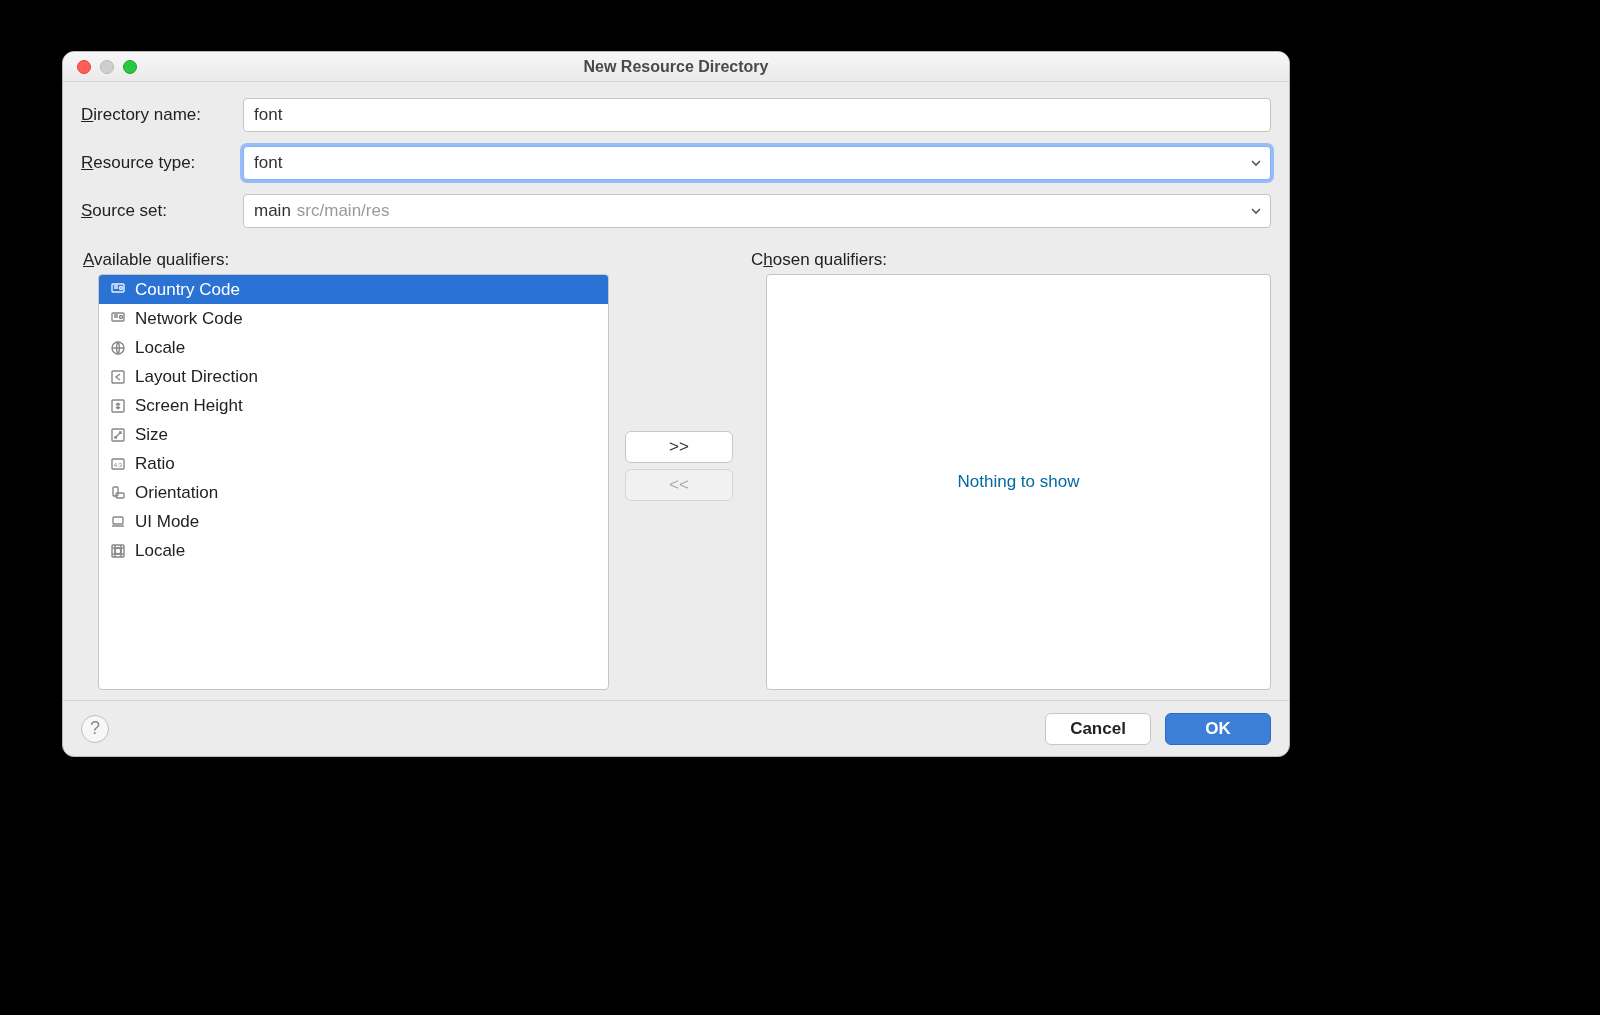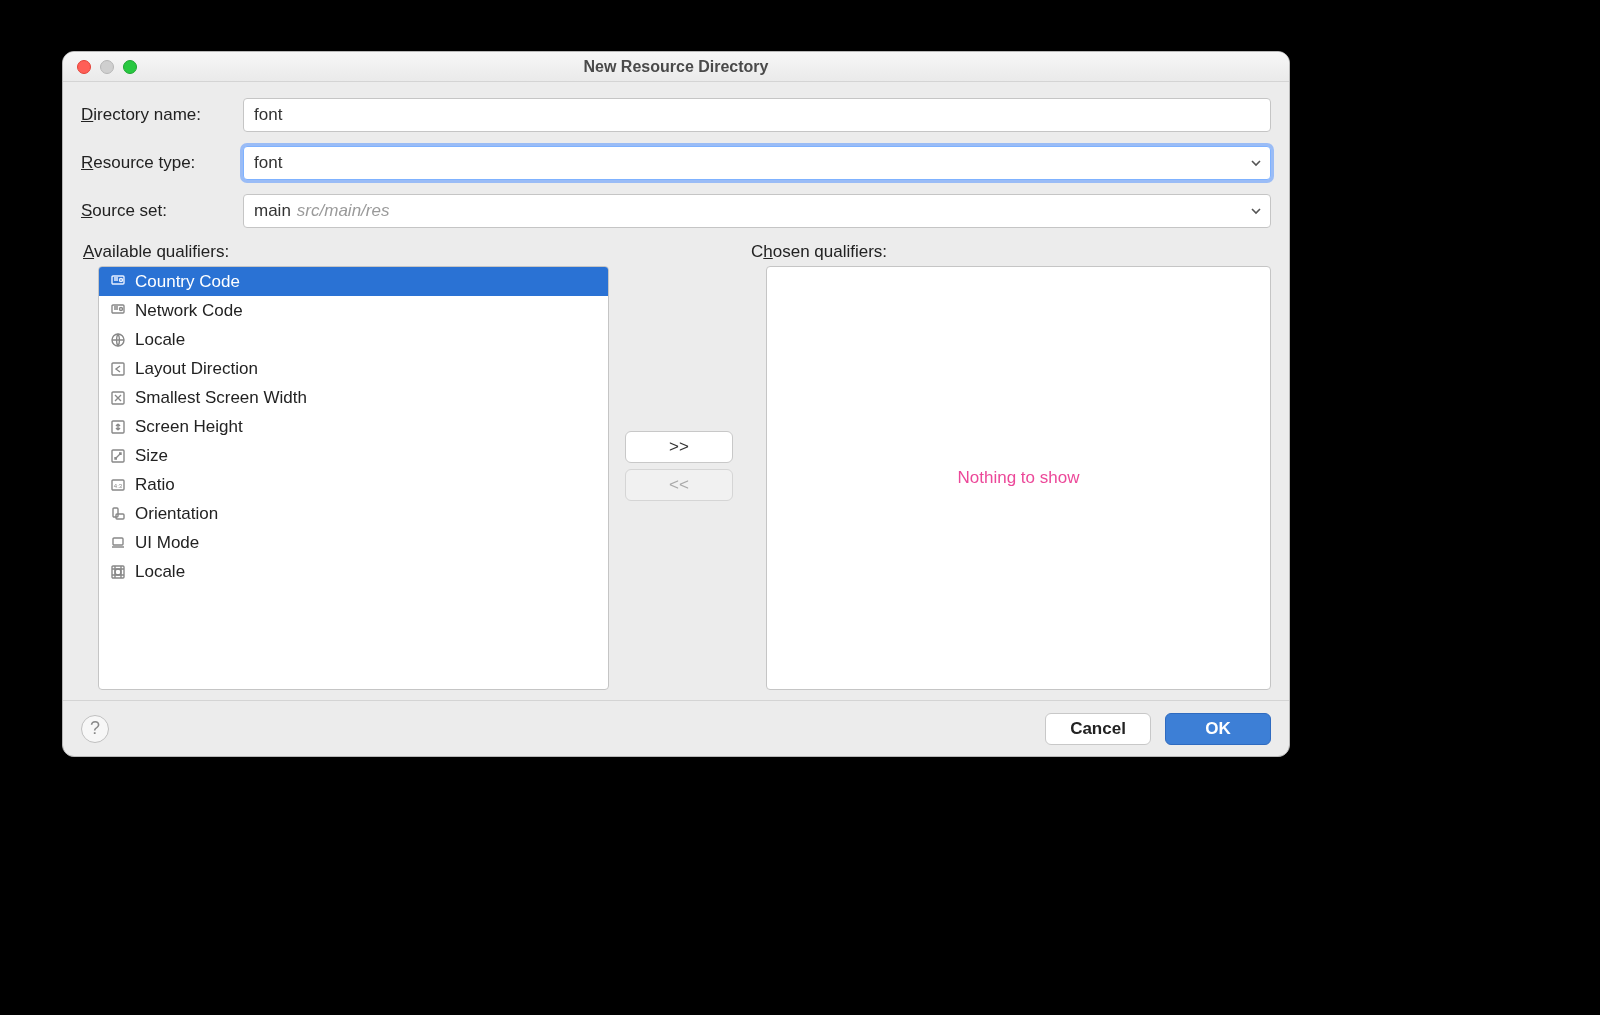--- a/index.html
+++ b/index.html
@@ -92,21 +92,20 @@
   }
   .combo .chev {
     position: absolute;
     right: 8px;
     top: 50%;
     transform: translateY(-50%);
     color: #555;
   }
   .combo .hint {
     color: #9a9a9a;
-    font-style: italic;
     margin-left: 6px;
   }
   .qual-row {
     flex: 1;
     display: flex;
     gap: 12px;
     min-height: 0;
   }
   .qual-col {
     display: flex;
@@ -114,20 +113,21 @@
     min-height: 0;
   }
   .qual-col.left { width: 528px; }
   .qual-col.mid { width: 116px; justify-content: center; align-items: center; gap: 6px; }
   .qual-col.right { flex: 1; }
   .col-label {
     font-size: 17px;
     color: #222;
     margin-bottom: 4px;
     padding-left: 2px;
+    margin-top: 8px;
   }
   .listbox {
     flex: 1;
     background: #fff;
     border: 1px solid #c5c5c5;
     border-radius: 4px;
     overflow: hidden;
     position: relative;
     margin-left: 17px;
   }
@@ -157,21 +157,21 @@
     color: #888;
     flex-shrink: 0;
   }
   .list-item.selected .ico { color: #e8f0ff; }
   .empty-text {
     position: absolute;
     inset: 0;
     display: flex;
     align-items: center;
     justify-content: center;
-    color: #ec4899;
+    color: #0369a1;
     font-size: 17px;
   }
   .mbtn {
     width: 108px; height: 32px;
     background: #fff;
     border: 1px solid #c8c8c8;
     border-radius: 6px;
     font-size: 17px;
     color: #333;
     display: flex;
@@ -318,29 +318,20 @@
                       <rect x="2" y="2" width="12" height="12" rx="1" stroke="currentColor" stroke-width="1.4" fill="none"></rect>
                       <path d="M10 5l-4 3 4 3" stroke="currentColor" stroke-width="1.4" fill="none"></path>
                     </svg>
                   </span>
                   <span>Layout Direction</span>
                 </div>
                 <div class="list-item">
                   <span class="ico">
                     <svg width="16" height="16" viewBox="0 0 16 16">
                       <rect x="2" y="2" width="12" height="12" rx="1" stroke="currentColor" stroke-width="1.4" fill="none"></rect>
-                      <path d="M5 5l6 6M11 5l-6 6" stroke="currentColor" stroke-width="1.4" fill="none"></path>
-                    </svg>
-                  </span>
-                  <span>Smallest Screen Width</span>
-                </div>
-                <div class="list-item">
-                  <span class="ico">
-                    <svg width="16" height="16" viewBox="0 0 16 16">
-                      <rect x="2" y="2" width="12" height="12" rx="1" stroke="currentColor" stroke-width="1.4" fill="none"></rect>
                       <path d="M8 5v6M8 5l-2 2M8 5l2 2M8 11l-2-2M8 11l2-2" stroke="currentColor" stroke-width="1.4" fill="none"></path>
                     </svg>
                   </span>
                   <span>Screen Height</span>
                 </div>
                 <div class="list-item">
                   <span class="ico">
                     <svg width="16" height="16" viewBox="0 0 16 16">
                       <rect x="2" y="2" width="12" height="12" rx="1" stroke="currentColor" stroke-width="1.4" fill="none"></rect>
                       <path d="M5 11l6-6M9 5h2v2M7 11H5V9" stroke="currentColor" stroke-width="1.4" fill="none"></path>

